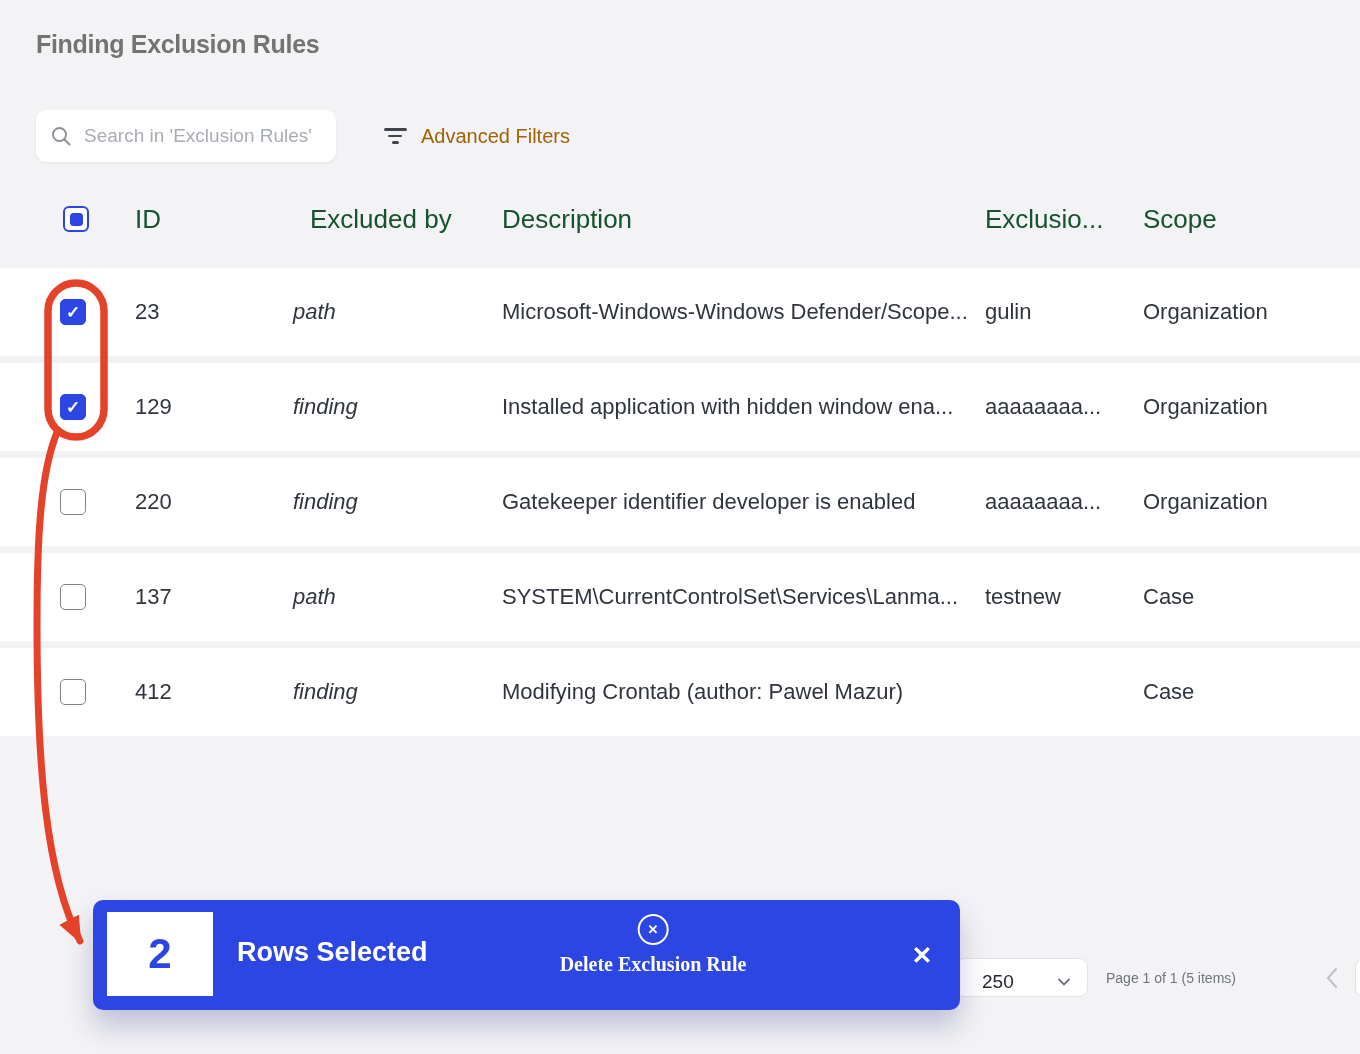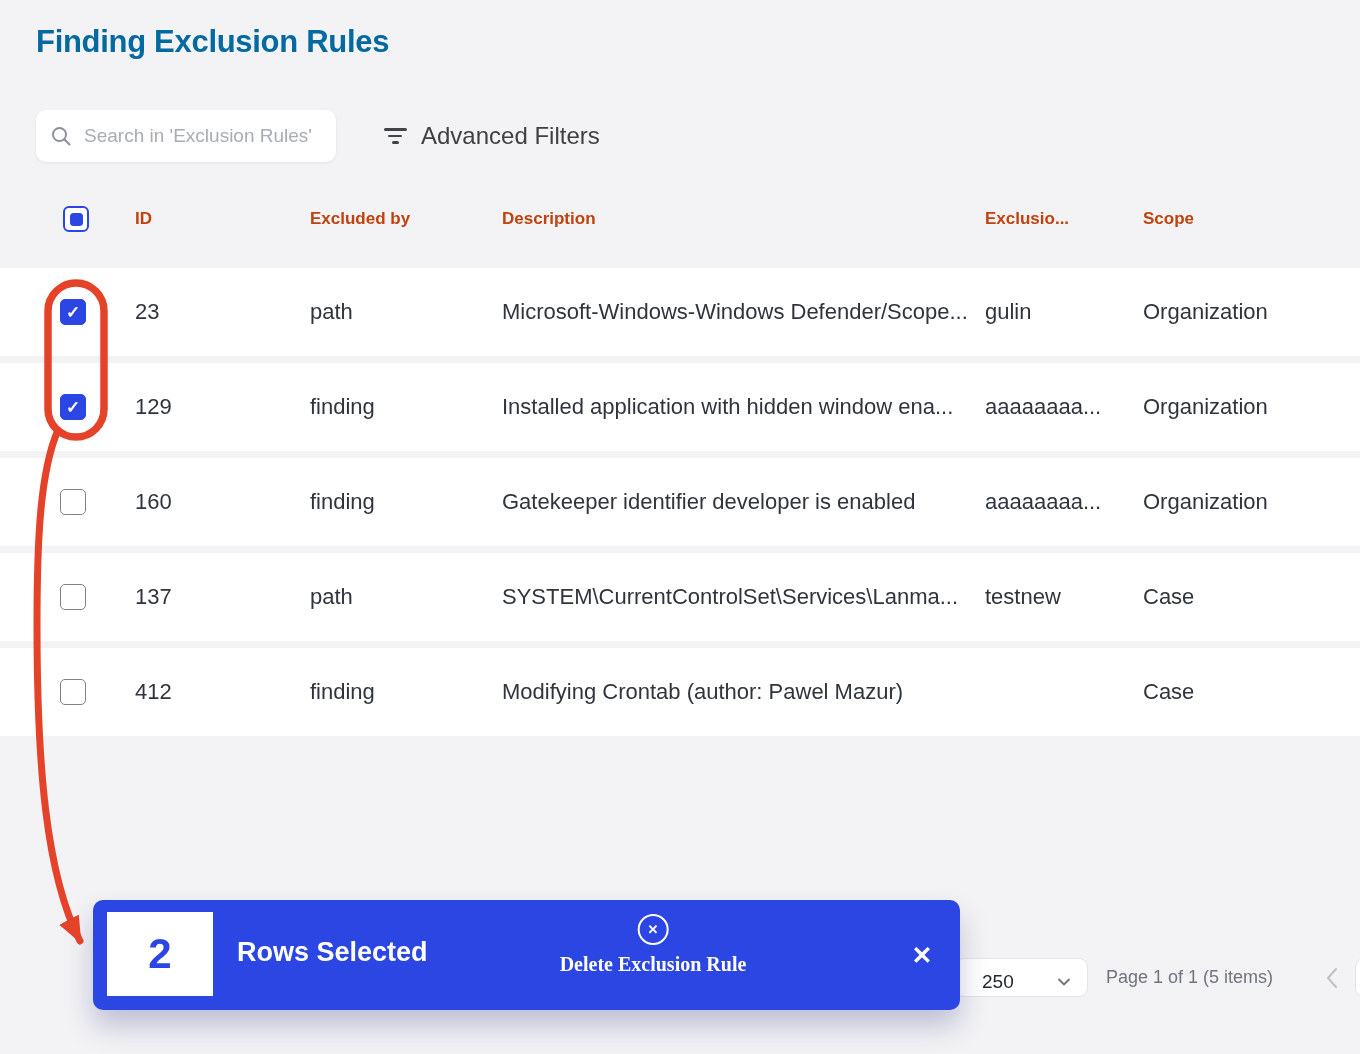--- a/index.html
+++ b/index.html
@@ -8,22 +8,22 @@
     font-family:"Liberation Sans", sans-serif;
     background:#f3f3f5;
     position:relative;
     overflow:hidden;
     color:#31363f;
   }
   .page { position:absolute; inset:0; }
 
   
   .page-title {
-    position:absolute; left:36px; top:24px;
-    font-size:31px; font-weight:bold; color:#0369a1; letter-spacing:-0.3px;
+    position:absolute; left:36px; top:30px;
+    font-size:25px; font-weight:bold; color:#737373; letter-spacing:-0.3px;
   }
 
   
   .search-box {
     position:absolute; left:36px; top:110px; width:300px; height:52px;
     background:#ffffff; border-radius:10px;
     box-shadow:0 1px 3px rgba(0,0,0,0.07);
     display:flex; align-items:center; padding:0 14px;
   }
   .search-box svg { flex:0 0 auto; }
@@ -35,41 +35,41 @@
   .search-input::placeholder { color:#a8acb4; }
   .adv-filters {
     position:absolute; left:383px; top:118px; height:36px;
     display:flex; align-items:center; gap:14px; cursor:pointer;
   }
   .filter-icon { display:flex; flex-direction:column; align-items:center; gap:4px; width:24px; }
   .filter-icon i { display:block; height:2.4px; background:#3e434c; border-radius:2px; }
   .filter-icon i:nth-child(1){ width:23px; }
   .filter-icon i:nth-child(2){ width:14px; }
   .filter-icon i:nth-child(3){ width:7px; }
-  .adv-filters-label { font-size:24px; color:#404040; }
+  .adv-filters-label { font-size:20px; color:#a16207; }
 
   
   .thead { position:absolute; left:0; top:196px; width:1360px; height:46px; }
   .th { position:absolute; top:0; height:46px; display:flex; align-items:center;
-        font-size:17px; color:#c2410c; font-weight:700; }
+        font-size:26px; color:#14532d; font-weight:400; }
   .th-id { left:135px; } .th-excl { left:310px; } .th-desc { left:502px; }
   .th-user { left:985px; } .th-scope { left:1143px; }
   .header-cb {
     position:absolute; left:63px; top:10px; width:26px; height:26px;
     background:#fff; border:2px solid #2b46e2; border-radius:6px;
     display:flex; align-items:center; justify-content:center; cursor:pointer;
   }
   .header-cb .inner { width:13px; height:13px; background:#2b46e2; border-radius:3.5px; }
 
   
   .rows { position:absolute; left:0; top:268px; width:1360px; }
   .row { position:relative; width:1360px; height:88px; background:#ffffff; margin-bottom:7px; }
   .cell { position:absolute; top:0; height:100%; display:flex; align-items:center;
           font-size:22px; color:#2f343d; }
-  .c-id { left:135px; } .c-excl { left:310px; } .c-desc { left:502px; }
+  .c-id { left:135px; } .c-excl { left:293px;font-style:italic; } .c-desc { left:502px; }
   .c-user { left:985px; } .c-scope { left:1143px; }
   .cb {
     position:absolute; left:60px; top:31px; width:26px; height:26px;
     border-radius:5px; cursor:pointer;
     display:flex; align-items:center; justify-content:center;
   }
   .cb.unchecked { background:#fff; border:1.6px solid #7d828b; }
   .cb.checked { background:#2b46e2; border:1.6px solid #2b46e2; }
   .cb .check { color:#ffffff; font-size:17px; font-weight:bold; line-height:1; }
 
@@ -109,21 +109,21 @@
   .page-size {
     position:absolute; left:955px; top:958px; width:133px; height:39px;
     background:#ffffff; border:1px solid #e2e3e7; border-radius:9px;
     display:flex; align-items:center; padding:8px 16px 0 26px;
     font-size:19px; color:#23272f; cursor:pointer; z-index:10;
   }
   .page-size .chev { margin-left:auto; display:flex; }
   .page-status {
     position:absolute; left:1106px; top:958px; height:39px;
     display:flex; align-items:center;
-    font-size:18px; color:#6f747d; z-index:10;
+    font-size:14px; color:#6f747d; z-index:10;
   }
   .page-prev {
     position:absolute; left:1318px; top:958px; width:26px; height:39px;
     display:flex; align-items:center; justify-content:center; cursor:pointer; z-index:10;
   }
   .page-num-partial {
     position:absolute; left:1355px; top:958px; width:30px; height:39px;
     background:#ffffff; border:1px solid #e2e3e7; border-radius:9px; z-index:10;
   }
 
@@ -184,21 +184,21 @@
         </span>
       <span class="cell c-id">129</span>
       <span class="cell c-excl">finding</span>
       <span class="cell c-desc">Installed application with hidden window ena...</span>
       <span class="cell c-user">aaaaaaaa...</span>
       <span class="cell c-scope">Organization</span>
     </div>
 
     <div class="row">
       <span class="cb unchecked"></span>
-      <span class="cell c-id">160</span>
+      <span class="cell c-id">220</span>
       <span class="cell c-excl">finding</span>
       <span class="cell c-desc">Gatekeeper identifier developer is enabled</span>
       <span class="cell c-user">aaaaaaaa...</span>
       <span class="cell c-scope">Organization</span>
     </div>
 
     <div class="row">
       <span class="cb unchecked"></span>
       <span class="cell c-id">137</span>
       <span class="cell c-excl">path</span>

